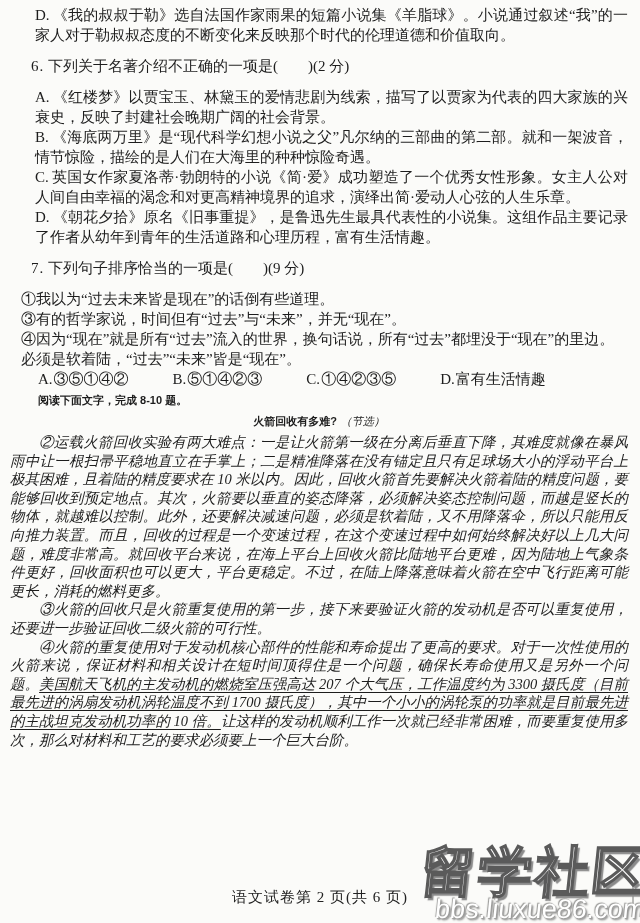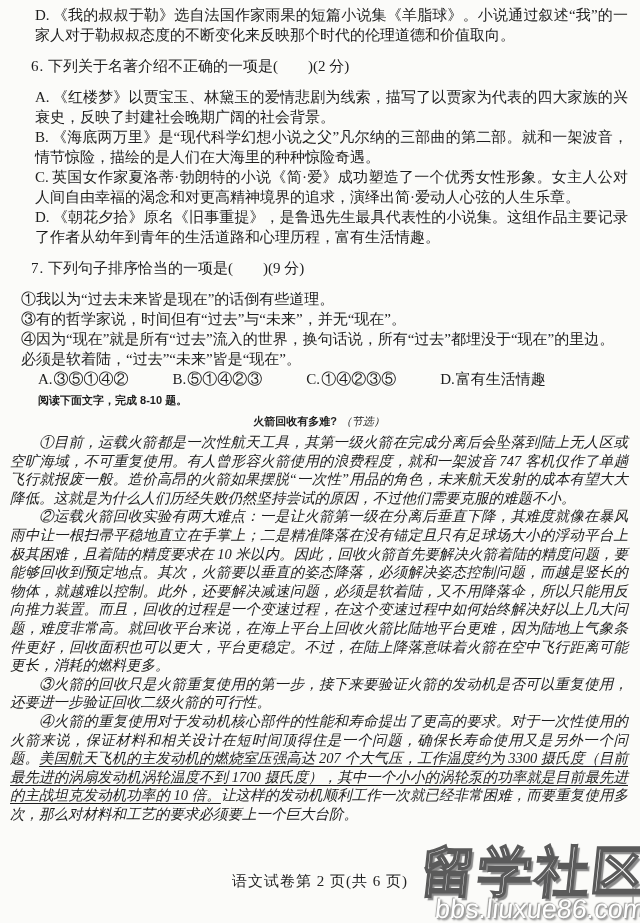--- a/index.html
+++ b/index.html
@@ -77,21 +77,21 @@
   .em-dots {
     -webkit-text-emphasis: filled dot;
     -webkit-text-emphasis-position: under right;
     text-emphasis: filled dot;
     text-emphasis-position: under right;
   }
   .q8-block { margin-top: 2px; }
   
   .footer {
     position: absolute;
-    bottom: 32px; left: 0; right: 0;
+    bottom: 16px; left: 0; right: 0;
     text-align: center;
     font-size: 15px;
     letter-spacing: 1px;
     color: #222;
   }
   .scan-edge {
     position: absolute;
     right: 6px; bottom: 10px;
     width: 2px; height: 36px;
     background: #b9b9b7;
@@ -150,21 +150,20 @@
         <span class="choice"><span class="opt-label">A.</span><span>③⑤①④②</span></span>
         <span class="choice"><span class="opt-label">B.</span><span>⑤①④②③</span></span>
         <span class="choice"><span class="opt-label">C.</span><span>①④②③⑤</span></span>
         <span class="choice"><span class="opt-label">D.</span><span>富有生活情趣</span></span>
       </div>
     </section>
 
     <section>
       <p class="instruction">阅读下面文字，完成 8-10 题。</p>
       <div class="passage-title"><span class="title-main">火箭回收有多难?</span><span class="title-note">（节选）</span></div>
-      <p class="para">①目前，运载火箭都是一次性航天工具，其第一级火箭在完成分离后会坠落到陆上无人区或空旷海域，不可重复使用。有人曾形容火箭使用的浪费程度，就和一架波音 747 客机仅作了单趟飞行就报废一般。造价高昂的火箭如果摆脱“一次性”用品的角色，未来航天发射的成本有望大大降低。这就是为什么人们历经失败仍然坚持尝试的原因，不过他们需要克服的难题不小。</p>
       <p class="para">②运载火箭回收实验有两大难点：一是让火箭第一级在分离后垂直下降，其难度就像在暴风雨中让一根扫帚平稳地直立在手掌上；二是精准降落在没有锚定且只有足球场大小的浮动平台上极其困难，且着陆的精度要求在 10 米以内。因此，回收火箭首先要解决火箭着陆的精度问题，要能够回收到预定地点。其次，火箭要以垂直的姿态降落，必须解决姿态控制问题，而越是竖长的物体，就越难以控制。此外，还要解决减速问题，必须是软着陆，又不用降落伞，所以只能用反向推力装置。而且，回收的过程是一个变速过程，在这个变速过程中如何始终解决好以上几大问题，难度非常高。就回收平台来说，在海上平台上回收火箭比陆地平台更难，因为陆地上气象条件更好，回收面积也可以更大，平台更稳定。不过，在陆上降落意味着火箭在空中飞行距离可能更长，消耗的燃料更多。</p>
       <p class="para">③火箭的回收只是火箭重复使用的第一步，接下来要验证火箭的发动机是否可以重复使用，还要进一步验证回收二级火箭的可行性。</p>
       <p class="para"><span>④火箭的重复使用对于发动机核心部件的性能和寿命提出了更高的要求。对于一次性使用的火箭来说，保证材料和相关设计在短时间顶得住是一个问题，确保长寿命使用又是另外一个问题。</span><span class="uline">美国航天飞机的主发动机的燃烧室压强高达 207 个大气压，工作温度约为 3300 摄氏度（目前最先进的涡扇发动机涡轮温度不到 1700 摄氏度），其中一个小小的涡轮泵的功率就是目前最先进的主战坦克发动机功率的 10 倍。</span><span>让这样的发动机顺利工作一次就已经非常困难，而要重复使用多次，那么对材料和工艺的要求必须要上一个巨大台阶。</span></p>
     </section>
 
     <section class="q8-block">
       <p class="stem"> </p>
 
     </section>
 

